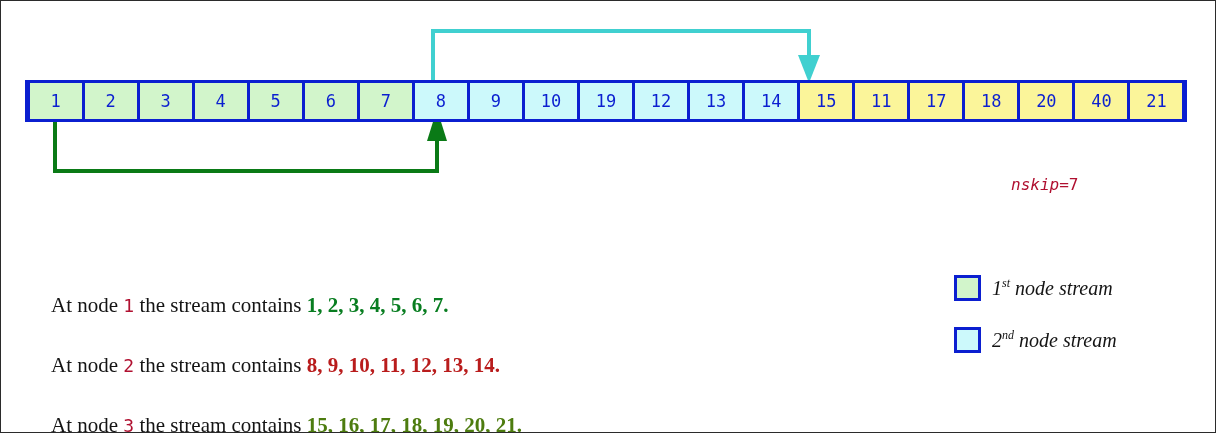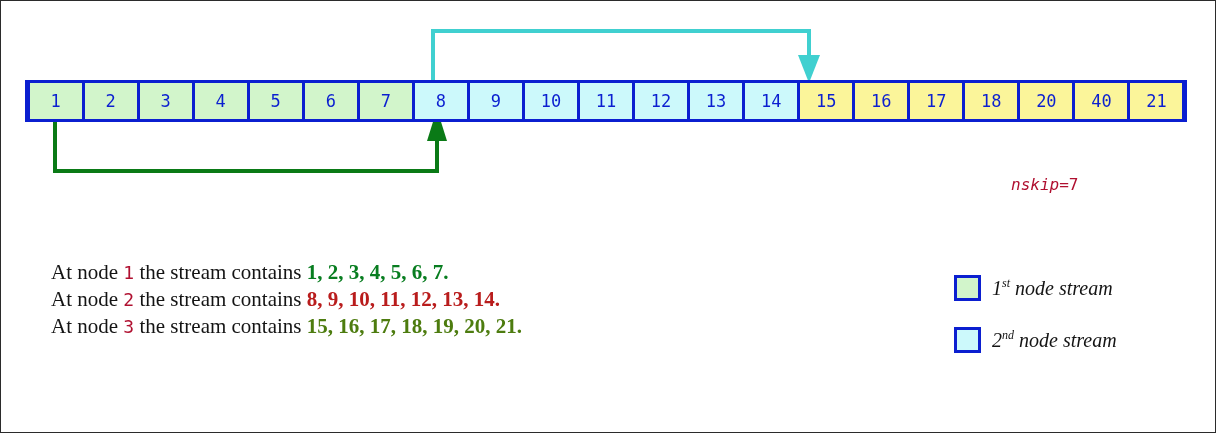--- a/index.html
+++ b/index.html
@@ -81,21 +81,21 @@
   #lines {
     position: absolute;
     left: 50px;
     top: 258px;
     font-family: "Liberation Serif", serif;
     font-size: 21px;
     color: #141414;
     line-height: 26px;
     white-space: nowrap;
   }
-  #lines .row { display: block; }
+  #lines .row { display: block; margin-top: 33px; }
   #lines .node-num {
     font-family: "DejaVu Sans Mono", monospace;
     font-size: 18px;
     color: #b01030;
   }
   #lines .vals {
     font-weight: bold;
   }
   .c-green  { color: #087d20; }
   .c-teal   { color: #b91c1c; }
@@ -154,26 +154,26 @@
       <div class="cell s1">1</div>
       <div class="cell s1">2</div>
       <div class="cell s1">3</div>
       <div class="cell s1">4</div>
       <div class="cell s1">5</div>
       <div class="cell s1">6</div>
       <div class="cell s1">7</div>
       <div class="cell s2">8</div>
       <div class="cell s2">9</div>
       <div class="cell s2">10</div>
-      <div class="cell s2">11</div>
+      <div class="cell s2">19</div>
       <div class="cell s2">12</div>
       <div class="cell s2">13</div>
       <div class="cell s2">14</div>
       <div class="cell s3">15</div>
-      <div class="cell s3">16</div>
+      <div class="cell s3">11</div>
       <div class="cell s3">17</div>
       <div class="cell s3">18</div>
       <div class="cell s3">20</div>
       <div class="cell s3">40</div>
       <div class="cell s3">21</div>
     </div>
 
   <div id="nskip">
     <span>nskip</span><span class="eq">=</span><span class="eq">7</span>
   </div>

